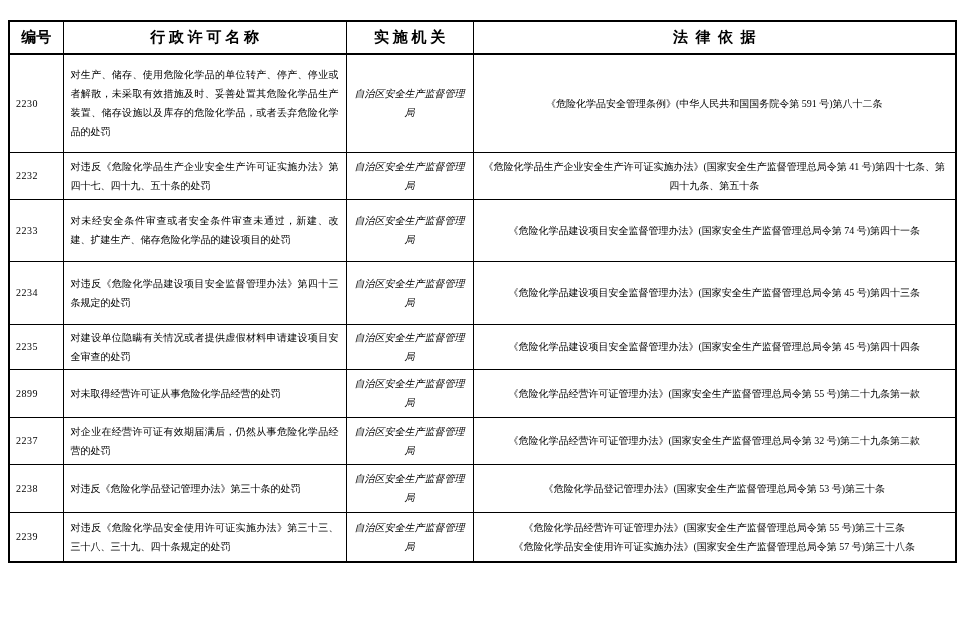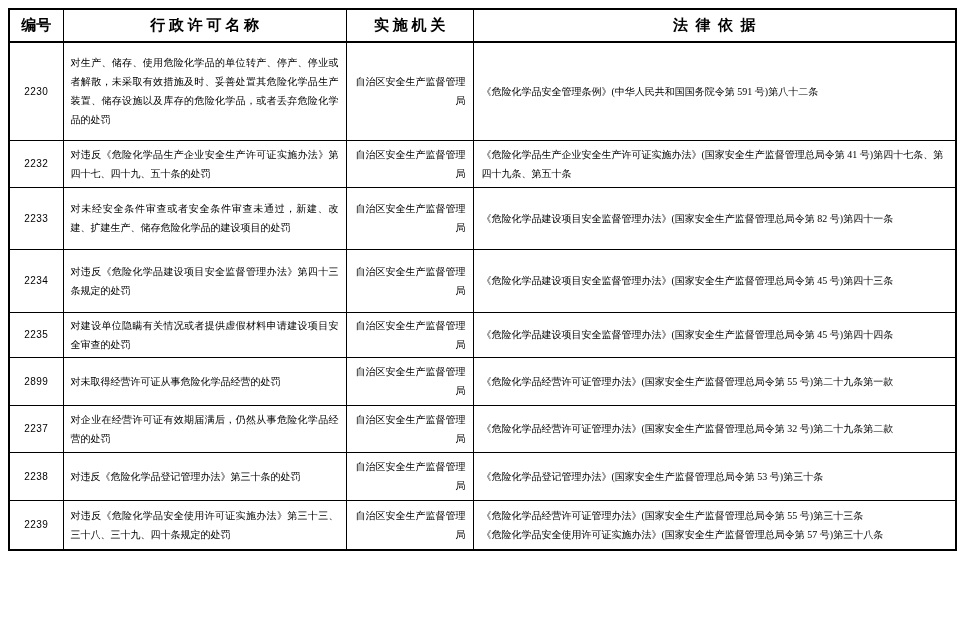--- a/index.html
+++ b/index.html
@@ -6,21 +6,21 @@
   html, body {
     margin: 0;
     padding: 0;
     background: #ffffff;
     color: #000000;
     font-family: "Liberation Serif", "DejaVu Serif", serif;
   }
   .page {
     width: 963px;
     height: 633px;
-    padding: 8px 8px;
+    padding: 20px 8px;
     overflow: hidden;
   }
   table.license-table {
     border-collapse: collapse;
     table-layout: fixed;
     width: 947px;
     border: 2px solid #000;
   }
   col.c-id     { width: 54px; }
   col.c-name   { width: 283px; }
@@ -38,34 +38,35 @@
   thead th {
     height: 33px;
     font-weight: bold;
     text-align: center;
     border-bottom: 2px solid #000;
     font-size: 15px;
     padding: 2px 2px;
     white-space: pre;
   }
   td.col-id {
-    text-align: center;
-    font-family: Liberation Sans, sans-serif;
+    text-align: left;
+    font-family: Liberation Serif, serif;
     letter-spacing: 0.5px;
   }
   td.col-name {
     text-align: justify;
     padding: 3px 7px;
   }
   td.col-agency {
-    text-align: right;
+    text-align: center;
     padding: 3px 7px;
+    font-style: italic;
   }
   td.col-legal {
-    text-align: left;
+    text-align: center;
     padding: 3px 8px;
     white-space: pre-wrap;
   }
   
   tbody tr:nth-child(1)  { height: 98px; }
   tbody tr:nth-child(2)  { height: 47px; }
   tbody tr:nth-child(3)  { height: 62px; }
   tbody tr:nth-child(4)  { height: 63px; }
   tbody tr:nth-child(5)  { height: 33px; }
   tbody tr:nth-child(6)  { height: 48px; }
@@ -103,21 +104,21 @@
         <tr>
     <td class="col-id">2232</td>
     <td class="col-name">对违反《危险化学品生产企业安全生产许可证实施办法》第四十七、四十九、五十条的处罚</td>
     <td class="col-agency">自治区安全生产监督管理局</td>
     <td class="col-legal">《危险化学品生产企业安全生产许可证实施办法》(国家安全生产监督管理总局令第 41 号)第四十七条、第四十九条、第五十条</td>
   </tr>
         <tr>
     <td class="col-id">2233</td>
     <td class="col-name">对未经安全条件审查或者安全条件审查未通过，新建、改建、扩建生产、储存危险化学品的建设项目的处罚</td>
     <td class="col-agency">自治区安全生产监督管理局</td>
-    <td class="col-legal">《危险化学品建设项目安全监督管理办法》(国家安全生产监督管理总局令第 82 号)第四十一条</td>
+    <td class="col-legal">《危险化学品建设项目安全监督管理办法》(国家安全生产监督管理总局令第 74 号)第四十一条</td>
   </tr>
         <tr>
     <td class="col-id">2234</td>
     <td class="col-name">对违反《危险化学品建设项目安全监督管理办法》第四十三条规定的处罚</td>
     <td class="col-agency">自治区安全生产监督管理局</td>
     <td class="col-legal">《危险化学品建设项目安全监督管理办法》(国家安全生产监督管理总局令第 45 号)第四十三条</td>
   </tr>
         <tr>
     <td class="col-id">2235</td>
     <td class="col-name">对建设单位隐瞒有关情况或者提供虚假材料申请建设项目安全审查的处罚</td>

